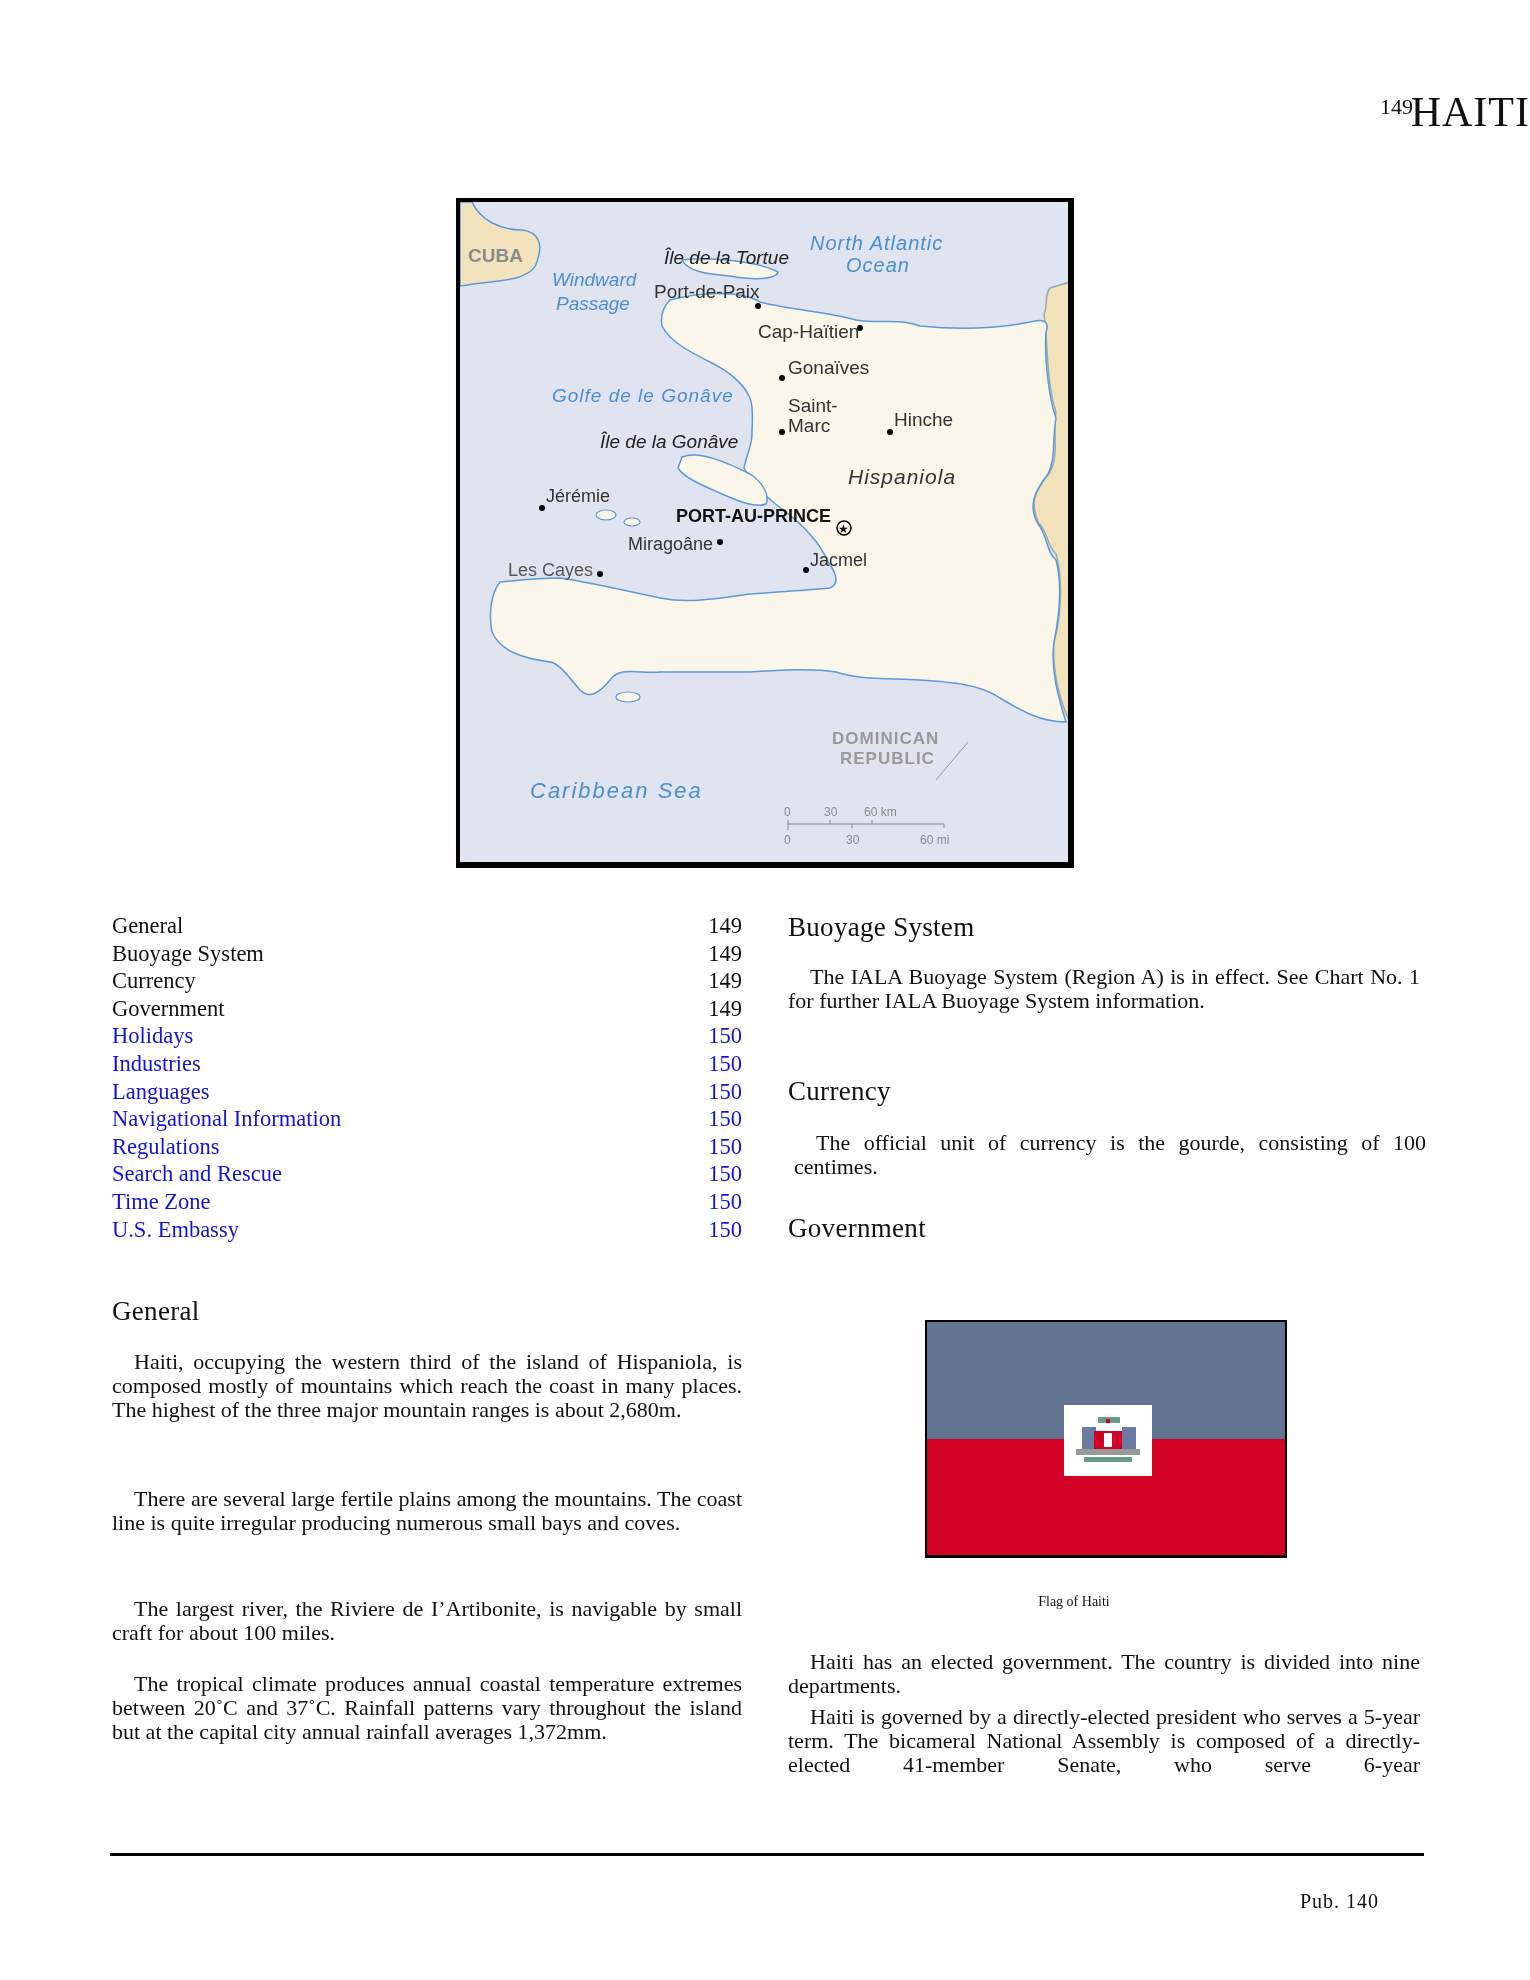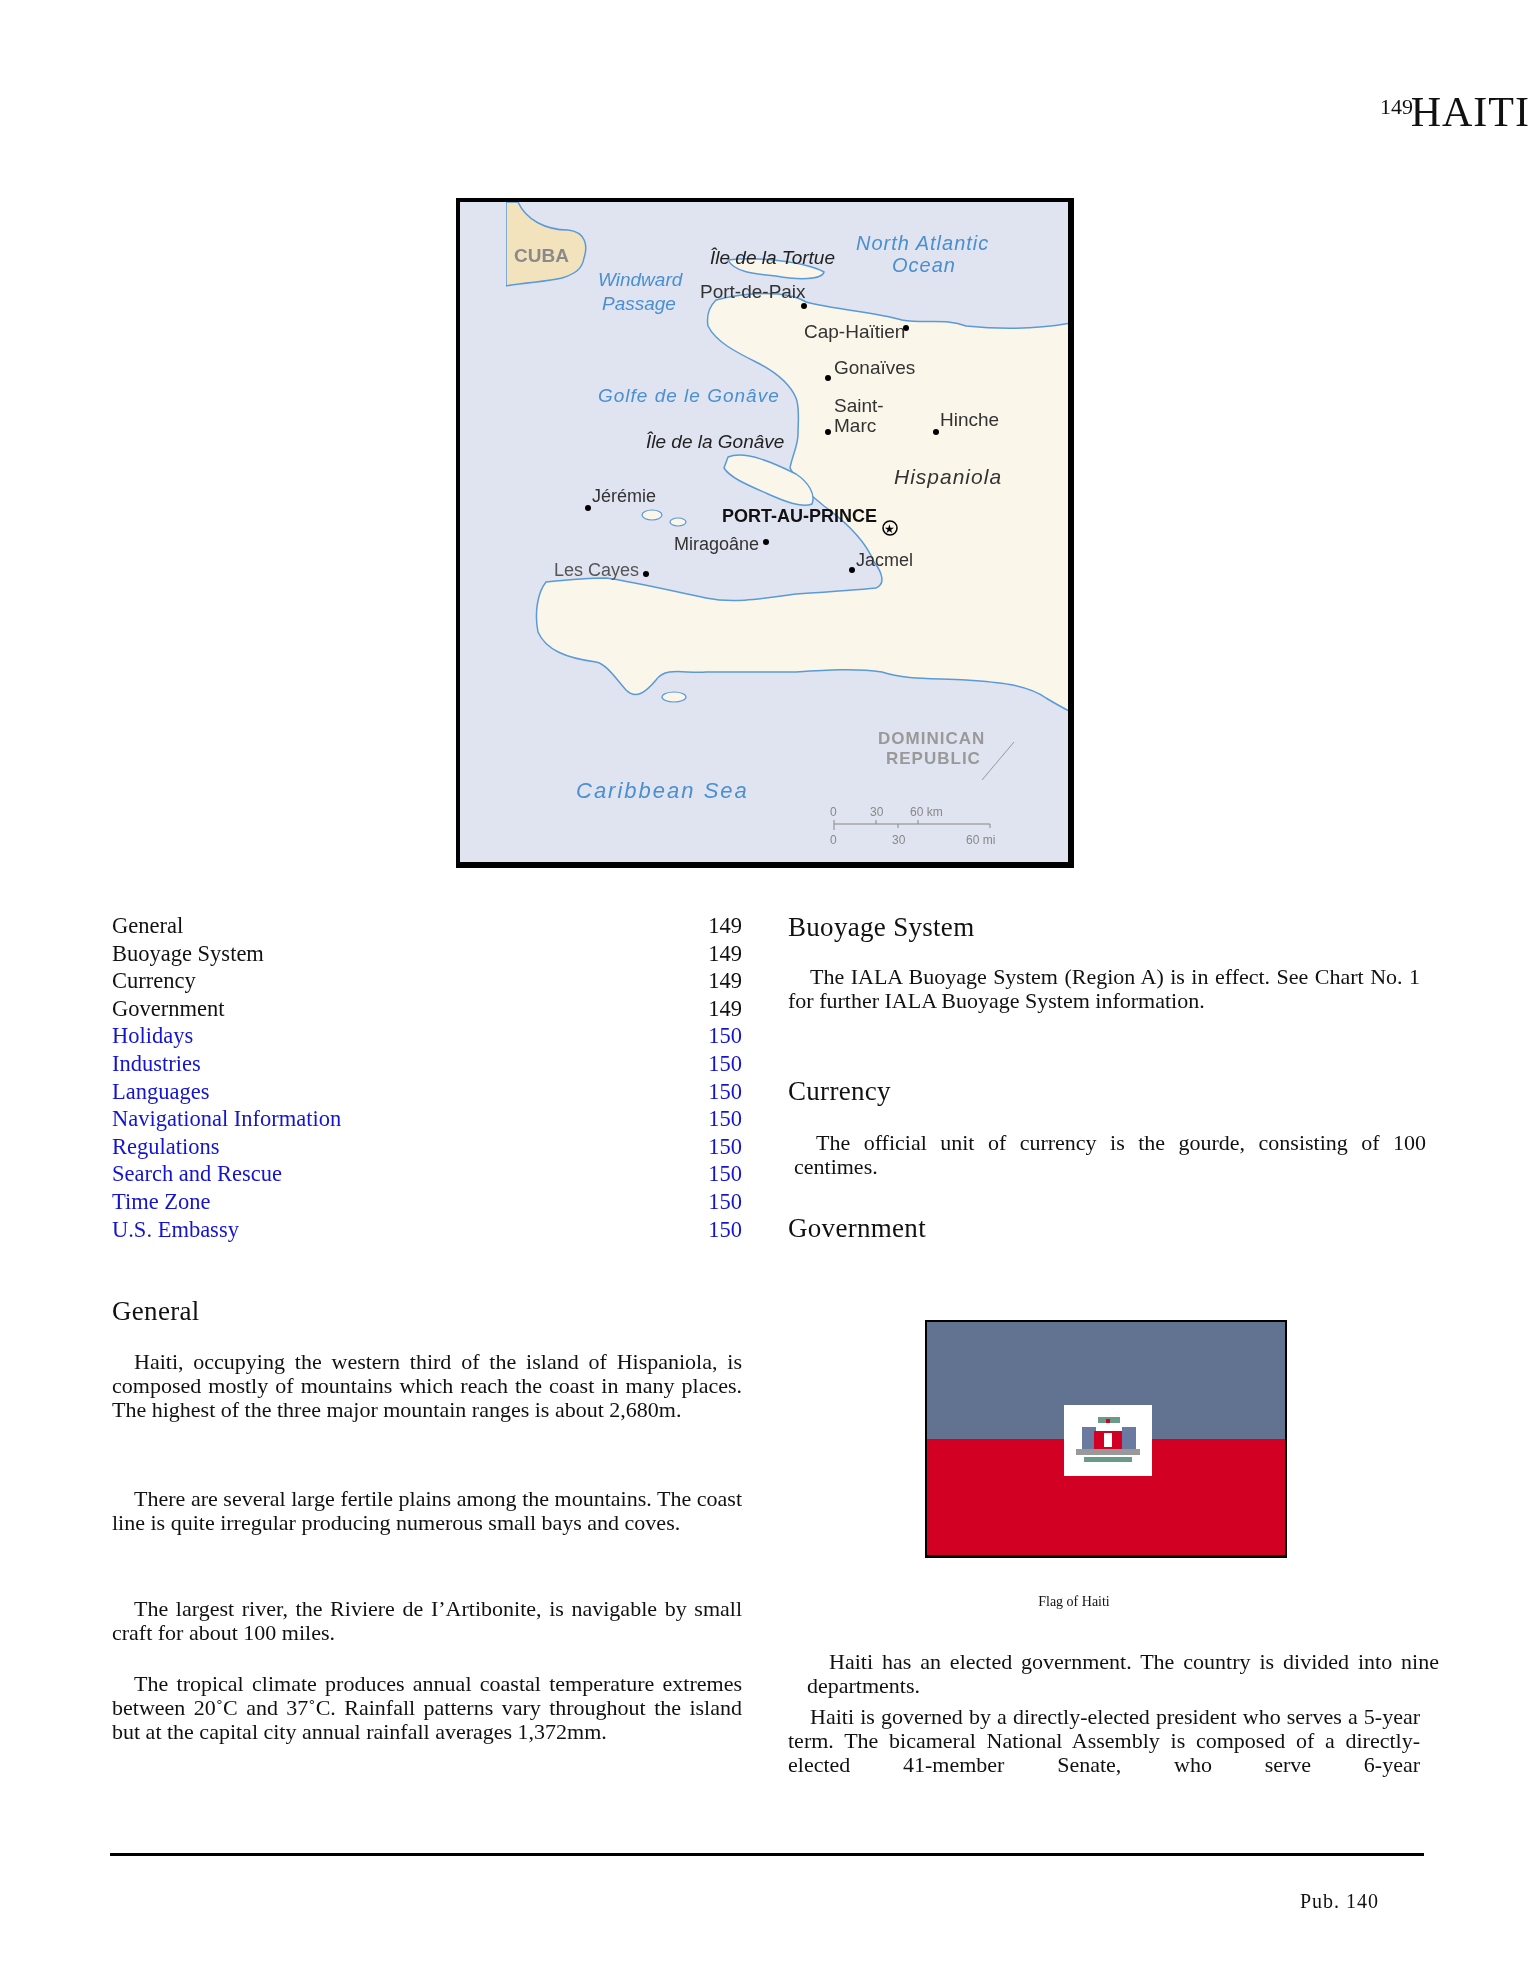--- a/index.html
+++ b/index.html
@@ -1,20 +1,20 @@
 <!DOCTYPE html>
 <html><head>
 <meta charset="utf-8">
 <style>
   html, body { margin: 0; padding: 0; background: #ffffff; }
   body { width: 1530px; height: 1980px; position: relative; font-family: "Liberation Serif", "DejaVu Serif", serif; color: #111; }
   .abs { position: absolute; }
   #page-title { left: 0; width: 1530px; top: 88px; text-align: right; font-size: 42px; letter-spacing: 1px; }
   #page-number { left: 1380px; top: 94px; font-size: 22px; }
-  #map { left: 456px; top: 198px; width: 618px; height: 670px; border: 4px solid #000; border-right-width: 6px; border-bottom-width: 6px; background: #e0e4f0; overflow: hidden; box-sizing: border-box; padding-left: 46px; }
+  #map { left: 456px; top: 198px; width: 618px; height: 670px; border: 4px solid #000; border-right-width: 6px; border-bottom-width: 6px; background: #e0e4f0; overflow: hidden; box-sizing: border-box; }
   #map svg { display: block; }
   .toc { left: 112px; top: 912px; width: 630px; font-size: 22.5px; line-height: 27.6px; }
   .toc-row { display: flex; justify-content: space-between; }
   .toc-row.link { color: #1414d0; cursor: pointer; }
   .h2 { font-size: 27px; letter-spacing: 0.3px; }
   .p { font-size: 22px; line-height: 24px; text-align: justify; text-indent: 22px; margin: 0; }
   .col-l { left: 112px; width: 630px; }
   .col-r { left: 788px; width: 632px; }
   #flag { left: 925px; top: 1320px; width: 362px; height: 238px; border: 2px solid #000; border-bottom-width: 3px; box-sizing: border-box; overflow: hidden; }
   #flag .blue { position: absolute; left: 0; top: 0; width: 100%; height: 50%; background: #627291; }
@@ -182,17 +182,17 @@
       <rect x="30" y="26" width="28" height="18" fill="#d20022"></rect>
       <rect x="40" y="28" width="8" height="14" fill="#ffffff"></rect>
       <rect x="44" y="44" width="4" height="4" fill="#ffdd00"></rect>
       <rect x="12" y="44" width="64" height="6" fill="#999"></rect>
       <rect x="20" y="52" width="48" height="5" fill="#6a9a8a"></rect>
     </svg>
   </div>
 </div>
 <div class="abs" id="caption">Flag of Haiti</div>
 
-<p class="abs col-r p" style="top:1650px;margin-left:19px;">Haiti has an elected government. The country is divided into nine departments.</p>
+<p class="abs col-r p" style="top:1650px;">Haiti has an elected government. The country is divided into nine departments.</p>
 <p class="abs col-r p" style="top:1705px; text-align-last: justify;">Haiti is governed by a directly-elected president who serves a 5-year term. The bicameral National Assembly is composed of a directly-elected 41-member Senate, who serve 6-year</p>
 
 <div class="abs" id="rule"></div>
 <div class="abs" id="footer">Pub. 140</div>
 
 </body></html>

